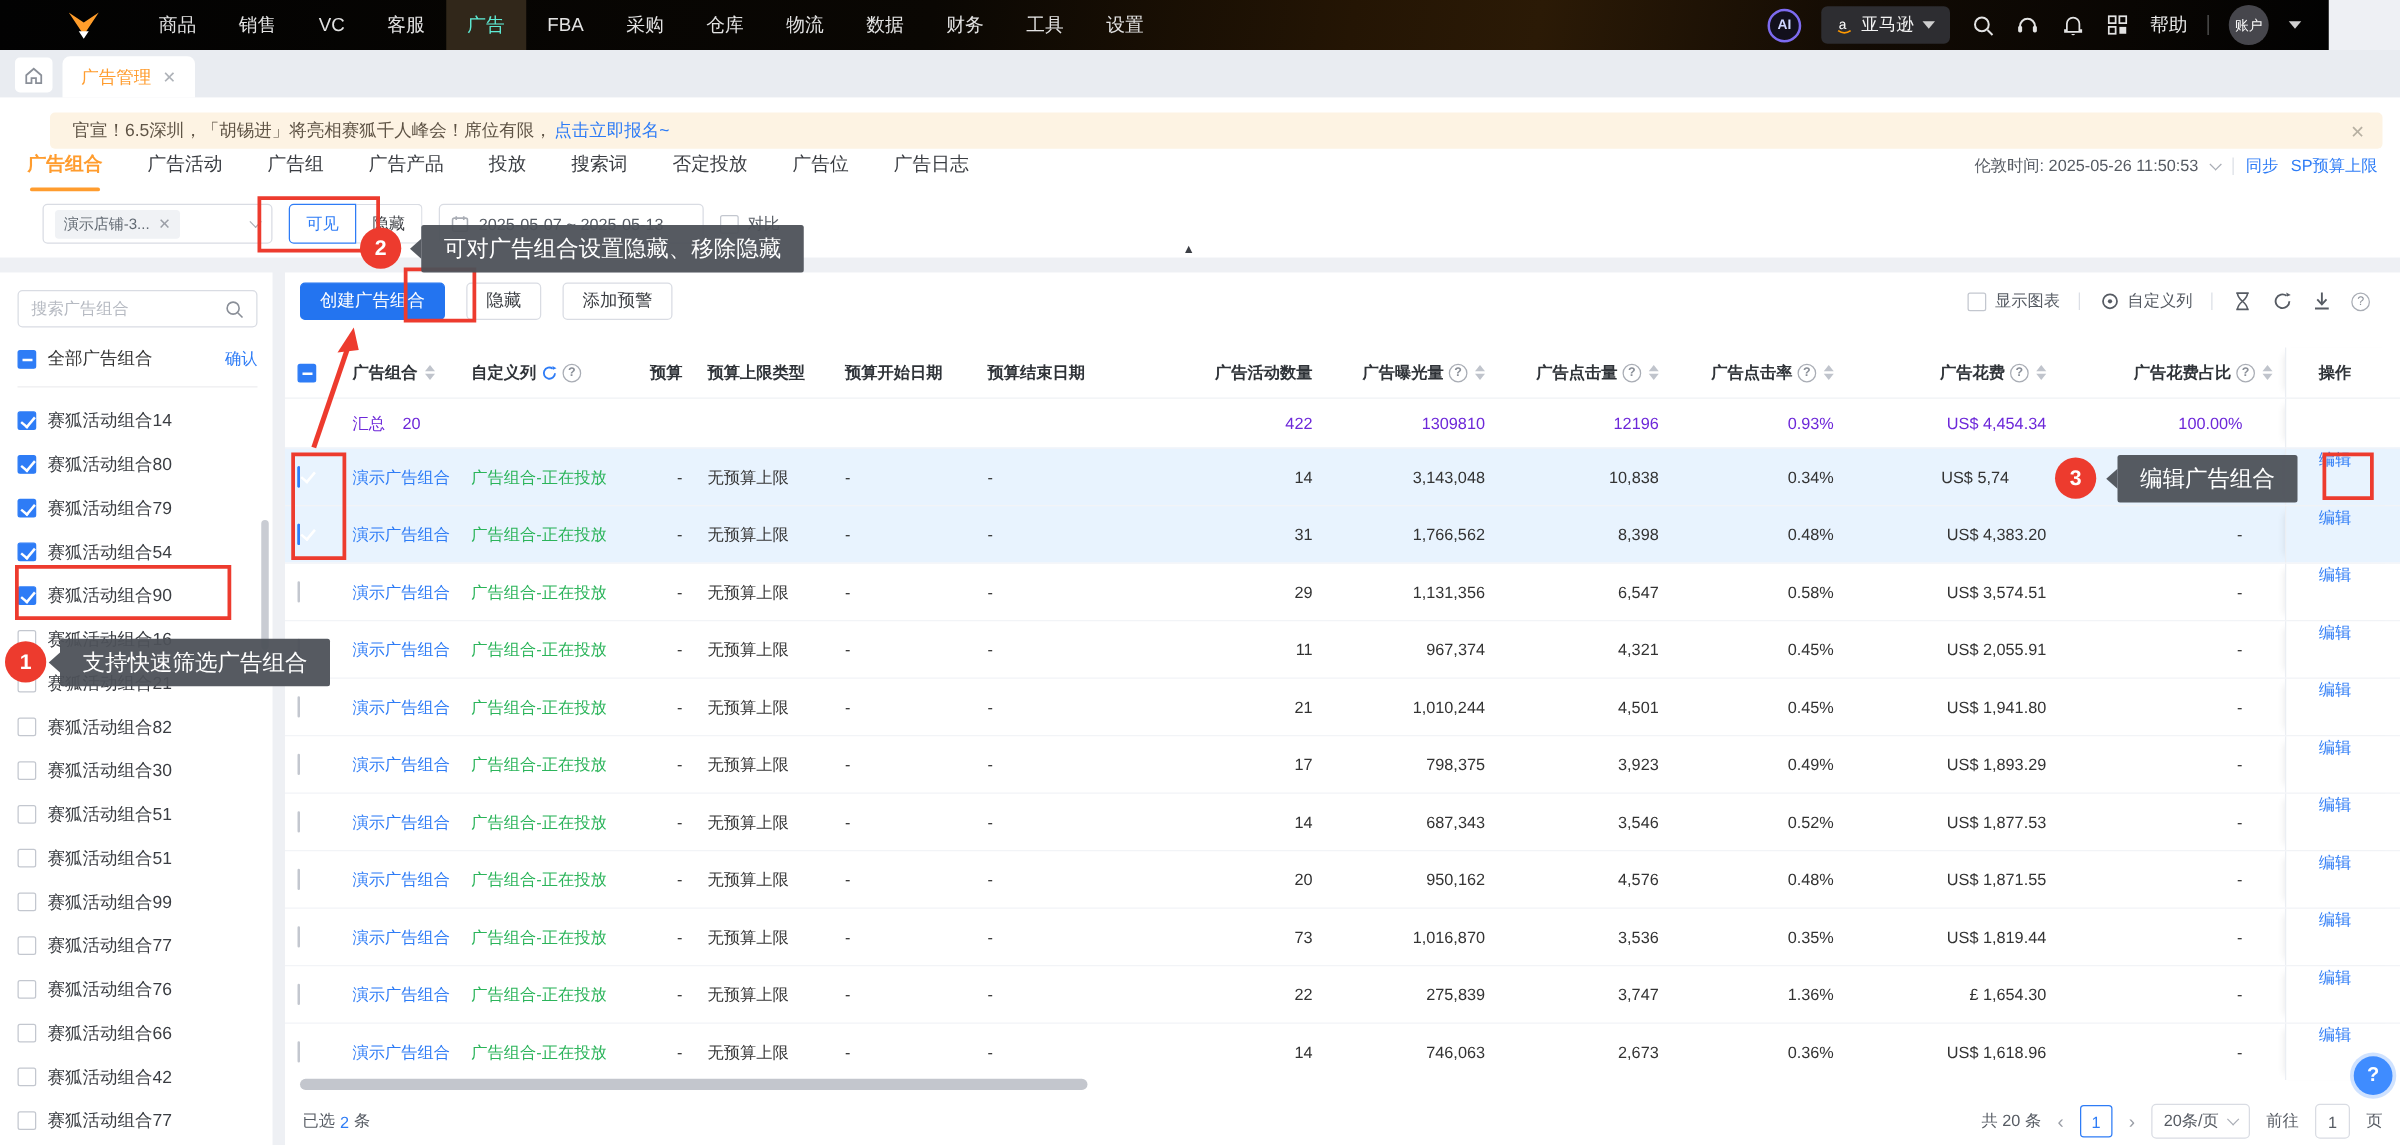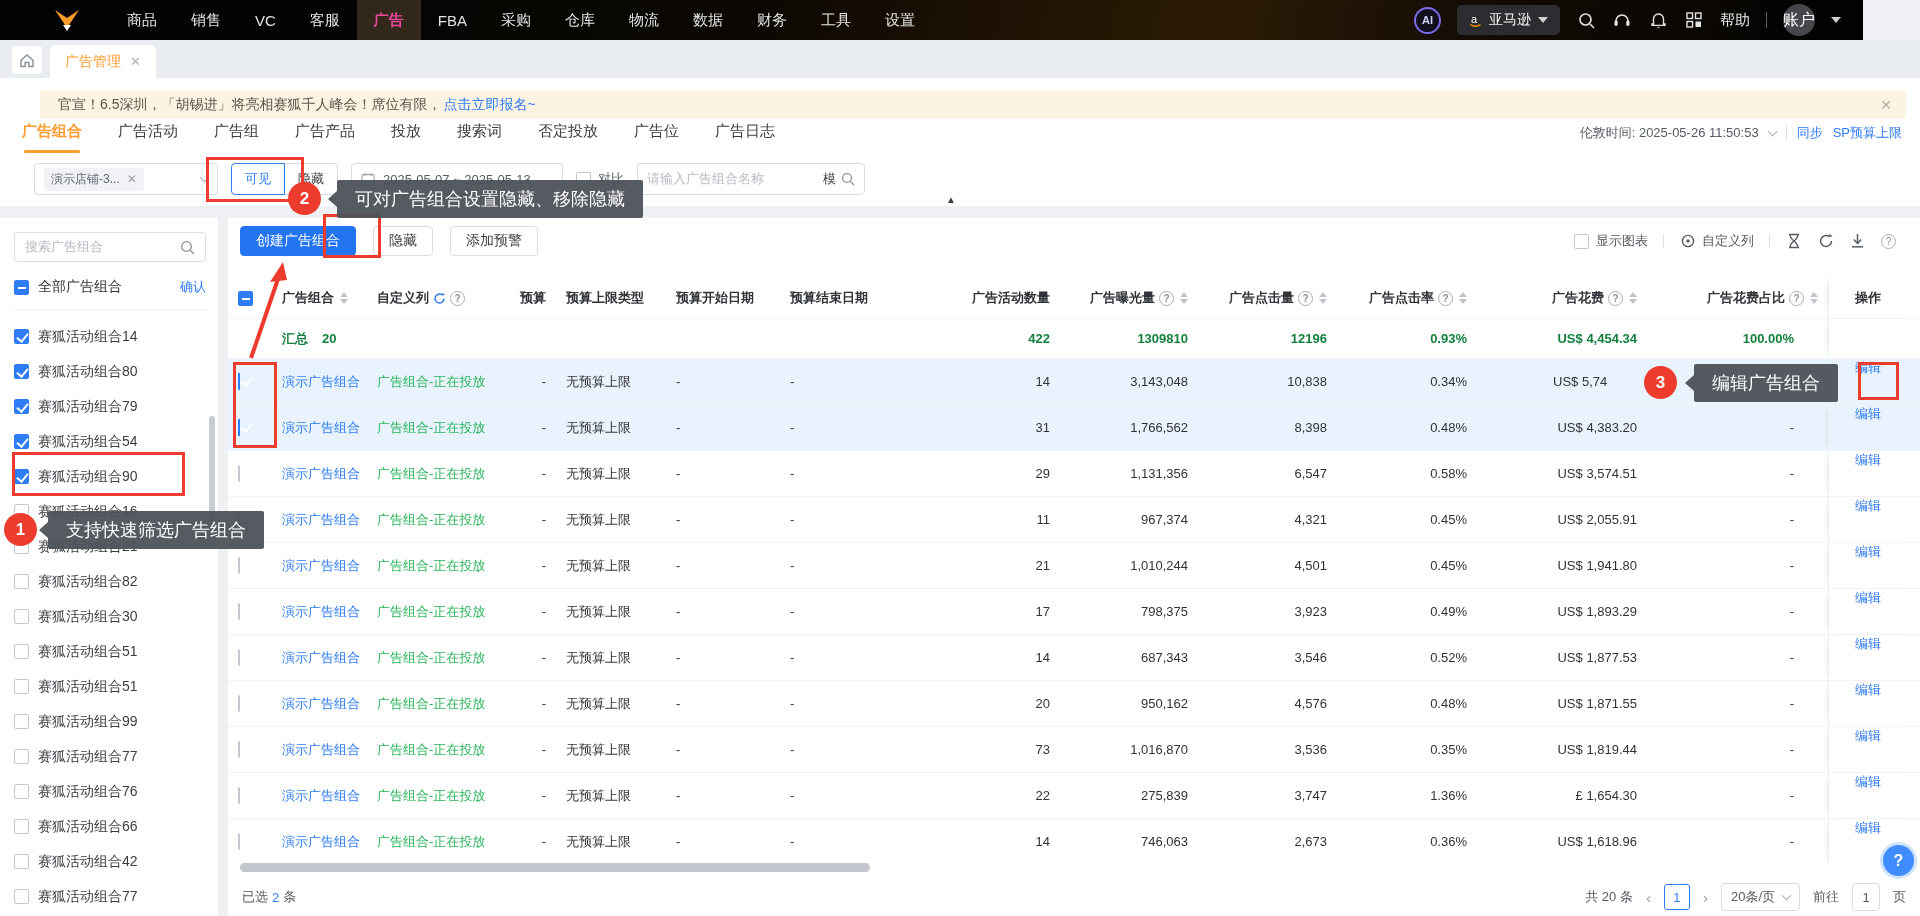--- a/index.html
+++ b/index.html
@@ -5,27 +5,27 @@
   *{box-sizing:border-box;margin:0;padding:0}
   html,body{width:1920px;height:916px}
   body{font-family:"Liberation Sans","DejaVu Sans",sans-serif;background:#eef0f4;position:relative;overflow:hidden;color:#333}
   
   .navbar{position:absolute;left:0;top:0;width:1863px;height:40px;
     background:linear-gradient(100deg,#020202 0%,#0a0703 40%,#241504 58%,#2b1a06 66%,#120b04 80%,#020202 100%);
     display:flex;align-items:center;color:#e8e8e8;font-size:15px;z-index:5}
   .logo{width:30px;height:24px;margin:0 28px 0 52px;flex:0 0 auto}
   .nav-items{display:flex;align-items:center;height:100%}
   .nav-item{padding:0 17px;height:100%;display:flex;align-items:center;cursor:pointer;color:#e3e3e3}
-  .nav-item.on{background:#31271a;color:#ec4899;font-weight:700}
+  .nav-item.on{background:#31271a;color:#5eead4;font-weight:400}
   .nav-right{margin-left:auto;display:flex;align-items:center;gap:16px;padding-right:22px}
   .ai-badge{width:27px;height:27px;border-radius:50%;background:#12101c;border:2px solid #7d6bf0;color:#cfd6ff;font-size:11px;font-weight:700;display:flex;align-items:center;justify-content:center}
   .mk-pill{display:flex;align-items:center;gap:7px;background:#2d2d31;border-radius:5px;height:30px;padding:0 12px;color:#f2f2f2;font-size:14px}
   .nav-ic{width:20px;height:20px;display:flex;align-items:center;justify-content:center}
   .nav-div{width:1px;height:16px;background:#5a5a5a}
-  .avatar{width:32px;height:32px;border-radius:50%;background:#46464c;color:#fff;font-size:16px;display:flex;align-items:center;justify-content:center}
+  .avatar{width:32px;height:32px;border-radius:50%;background:#46464c;color:#fff;font-size:11px;display:flex;align-items:center;justify-content:center}
   .dcar{width:0;height:0;border-left:5px solid transparent;border-right:5px solid transparent;border-top:6px solid #cfcfcf}
   
   .tabbar{position:absolute;left:0;top:40px;width:1920px;height:38px;background:#e9ecf1;display:flex;align-items:flex-end}
   .home-btn{width:30px;height:28px;background:#fff;border-radius:4px;margin:0 8px 4px 12px;display:flex;align-items:center;justify-content:center}
   .page-tab{height:33px;background:#fff;border-radius:6px 6px 0 0;display:flex;align-items:center;gap:9px;padding:0 15px;color:#ff9c2e;font-size:14px}
   .tab-x{color:#aeb2b8;font-size:13px}
   
   .band{position:absolute;left:0;top:78px;width:1920px;height:128px;background:#fff}
   .announce{position:absolute;left:40px;top:12px;width:1866px;height:29px;background:#fdf3e3;border-radius:4px;display:flex;align-items:center;font-size:14px;color:#5e5345;padding-left:18px}
   .announce a{color:#2e7cf6;text-decoration:none;margin-left:2px}
@@ -77,21 +77,21 @@
   .ic16{width:17px;height:17px;display:flex;align-items:center;justify-content:center}
   .qmark{width:15px;height:15px;border:1px solid #a9adb5;border-radius:50%;color:#8a8f98;font-size:10px;display:inline-flex;align-items:center;justify-content:center}
   
   .tbl{margin-top:22px;width:1692px}
   .trow{display:grid;grid-template-columns:44px 95px 133px 56px 110px 114px 140px 140px 138px 139px 140px 170px 181px 1fr;align-items:center}
   .c{padding:0 10px;font-size:13px;white-space:nowrap;overflow:visible}
   .r{text-align:right}
   .thead{height:40px;font-weight:700;color:#2f3338}
   .thead .c{display:flex;align-items:center;gap:4px;overflow:visible}
   .thead .c.r{justify-content:flex-end}
-  .tsum{height:40px;font-weight:700;color:#15803d;border-top:1px solid #f0f2f5}
+  .tsum{height:40px;font-weight:400;color:#6d28d9;border-top:1px solid #f0f2f5}
   .rw{height:46px;border-top:1px solid #f2f4f7}
   .rw.sel{background:#e8f3fe}
   .link{color:#2e7cf6;cursor:pointer;text-decoration:none}
   .green{color:#2bb45a}
   .op{height:100%;display:flex;align-items:flex-start;padding-left:26px;border-left:1px solid #ebeef3;box-shadow:-5px 0 6px -5px rgba(0,0,0,.10)}
   .c.ratio{padding-right:34px}
   .spend.pl{text-align:left;padding-left:76px}
   .sort{display:inline-flex;flex-direction:column;gap:2px;margin-left:2px}
   .sort i{width:0;height:0;border-left:4px solid transparent;border-right:4px solid transparent;display:block}
   .sort .up{border-bottom:5px solid #c0c4cc}
@@ -302,30 +302,20 @@
           <rect x="1" y="2.5" width="12" height="10.5" rx="1.5" stroke="#a9adb5" stroke-width="1.3" fill="none"></rect>
           <line x1="4" y1="1" x2="4" y2="4" stroke="#a9adb5" stroke-width="1.3"></line>
           <line x1="10" y1="1" x2="10" y2="4" stroke="#a9adb5" stroke-width="1.3"></line>
         </svg>
       <span style="color:#565b63">2025-05-07 ~ 2025-05-13</span>
     </div>
     <label class="cmp">
       <span class="cb"></span>
       <span>对比</span>
     </label>
-    <div class="inputbox searchbox">
-      <span>请输入广告组合名称</span>
-      <span class="fuzzy">
-        <span>模</span>
-        <svg width="14" height="14" viewBox="0 0 14 14">
-            <circle cx="6" cy="6" r="4.4" stroke="#8a8f98" stroke-width="1.3" fill="none"></circle>
-            <line x1="9.4" y1="9.4" x2="13" y2="13" stroke="#8a8f98" stroke-width="1.3"></line>
-          </svg>
-      </span>
-    </div>
   </div>
   <div class="collapse-handle">▲</div>
 </div>
 
 <aside class="sidebar">
   <div class="sd-search">
     <span>搜索广告组合</span>
     <svg width="15" height="15" viewBox="0 0 15 15">
         <circle cx="6.5" cy="6.5" r="4.8" stroke="#8a8f98" stroke-width="1.3" fill="none"></circle>
         <line x1="10.2" y1="10.2" x2="14" y2="14" stroke="#8a8f98" stroke-width="1.3"></line>

